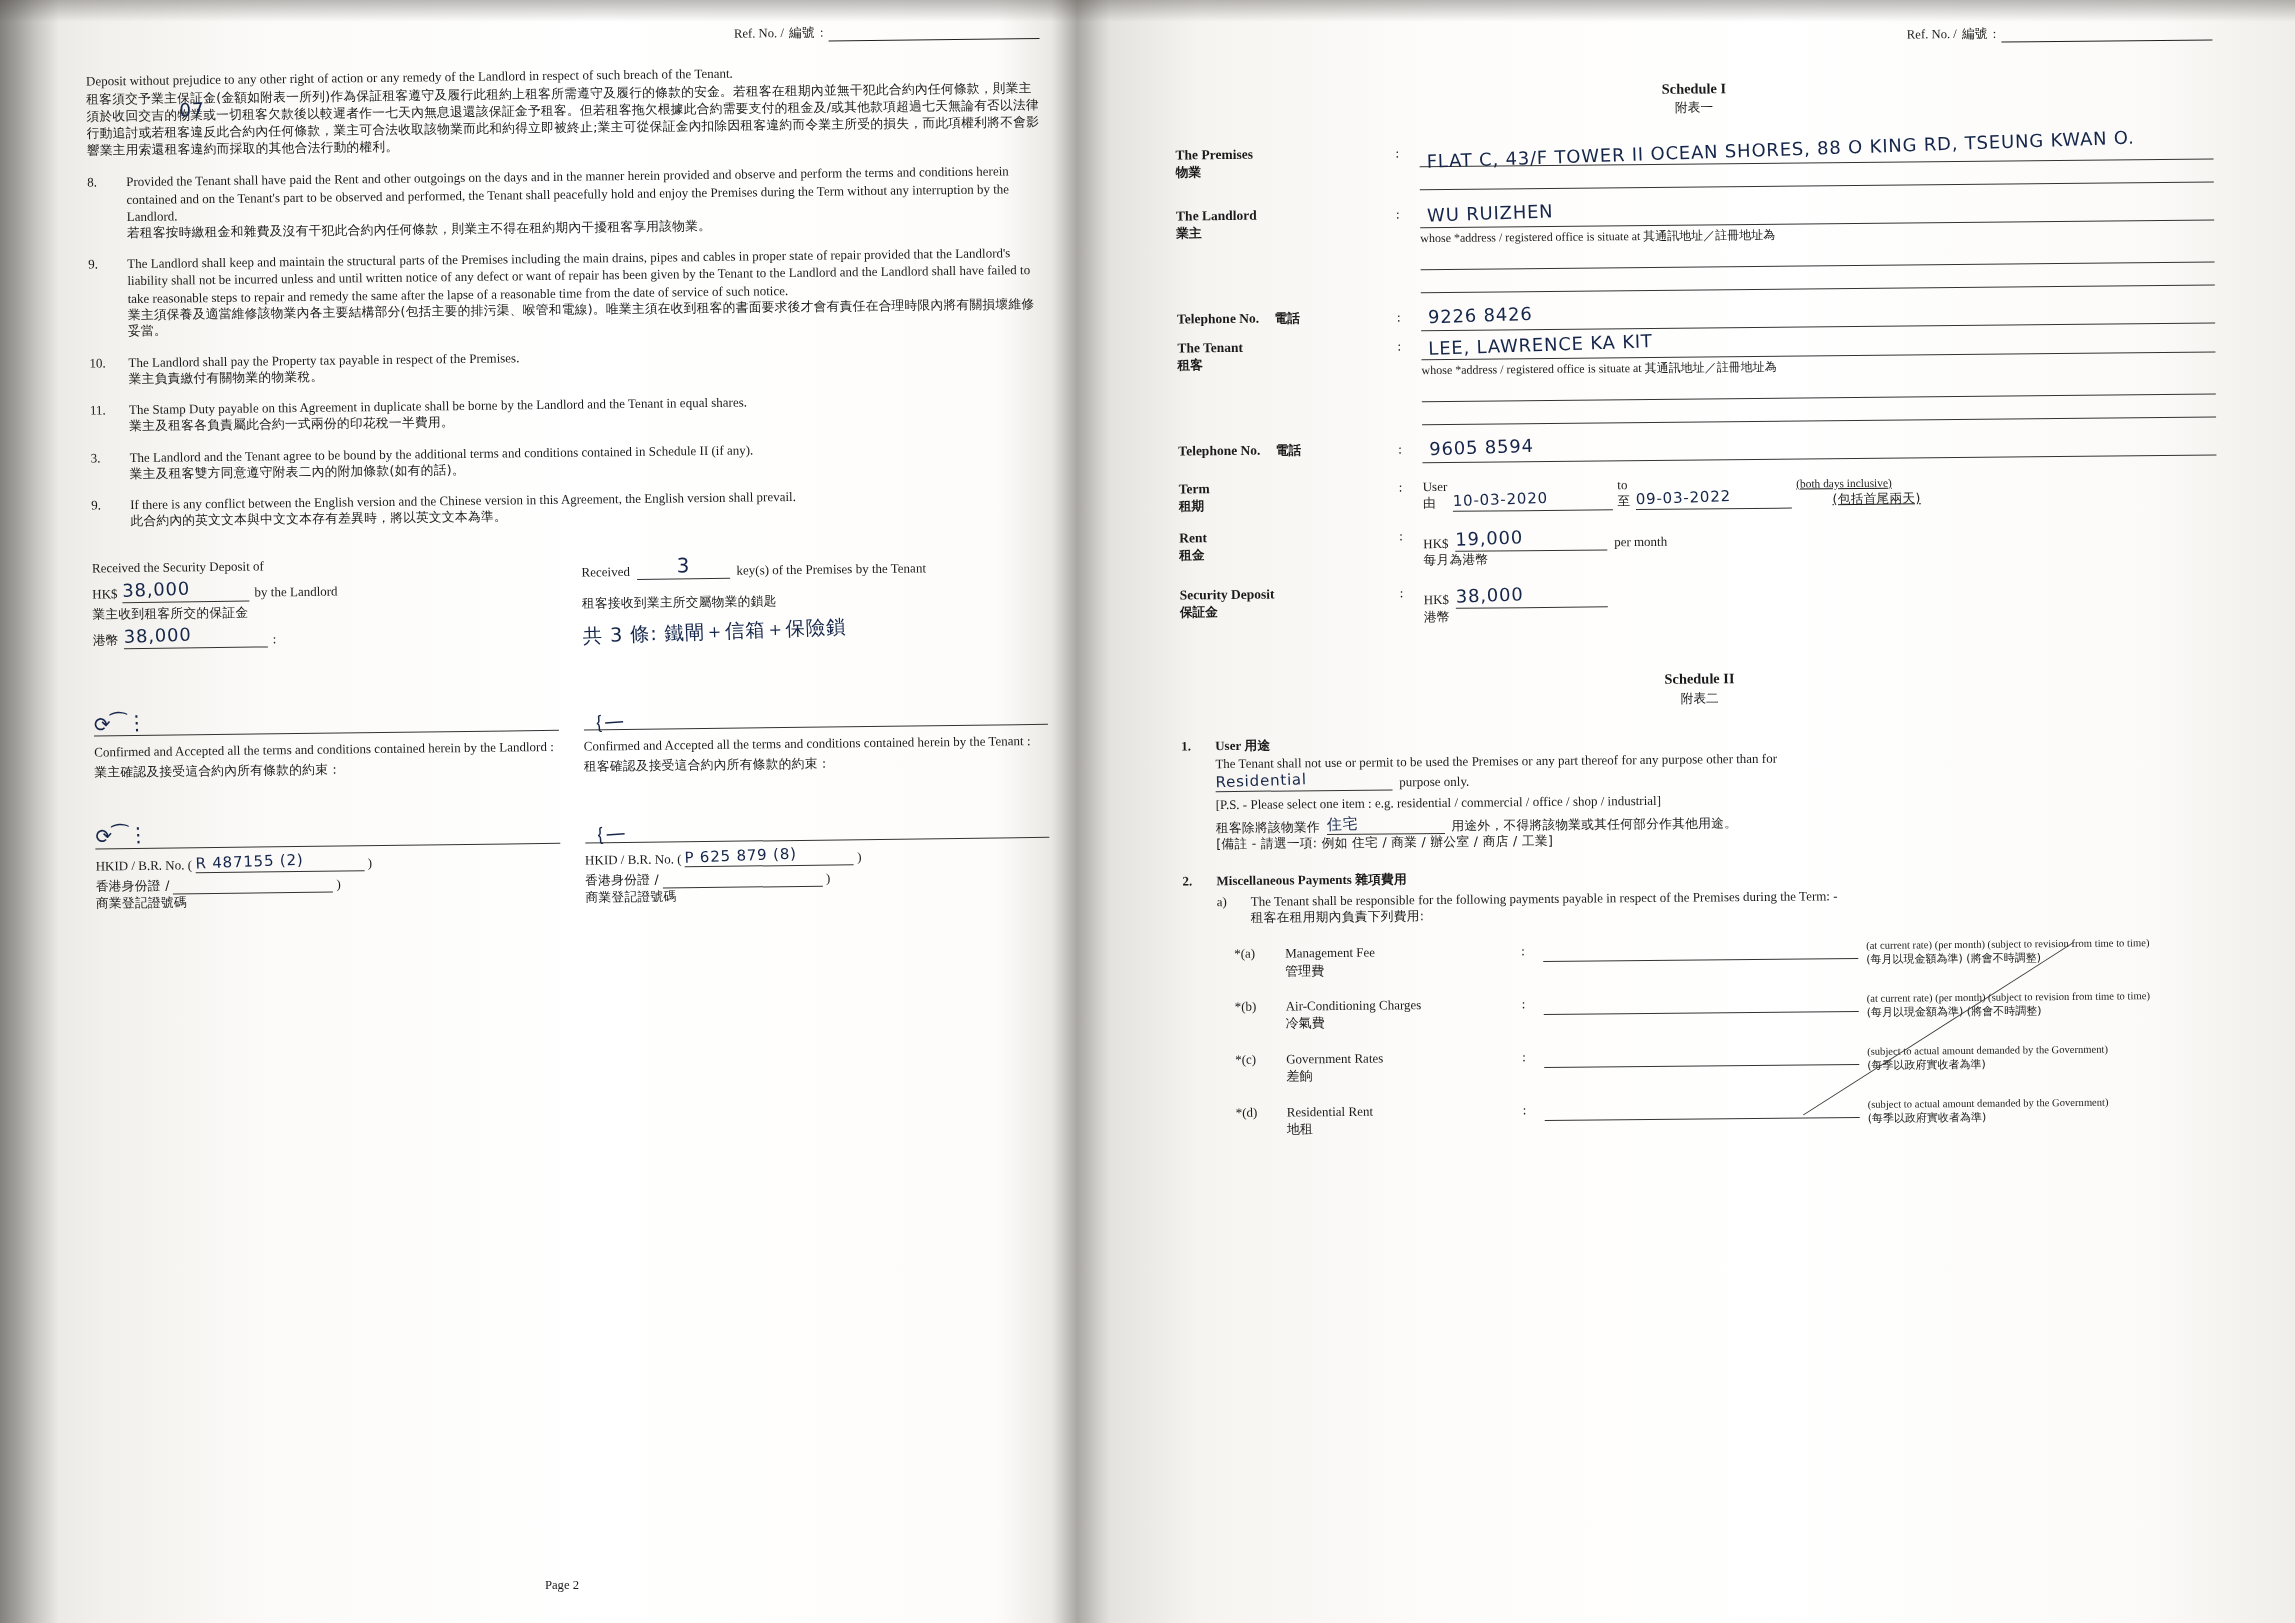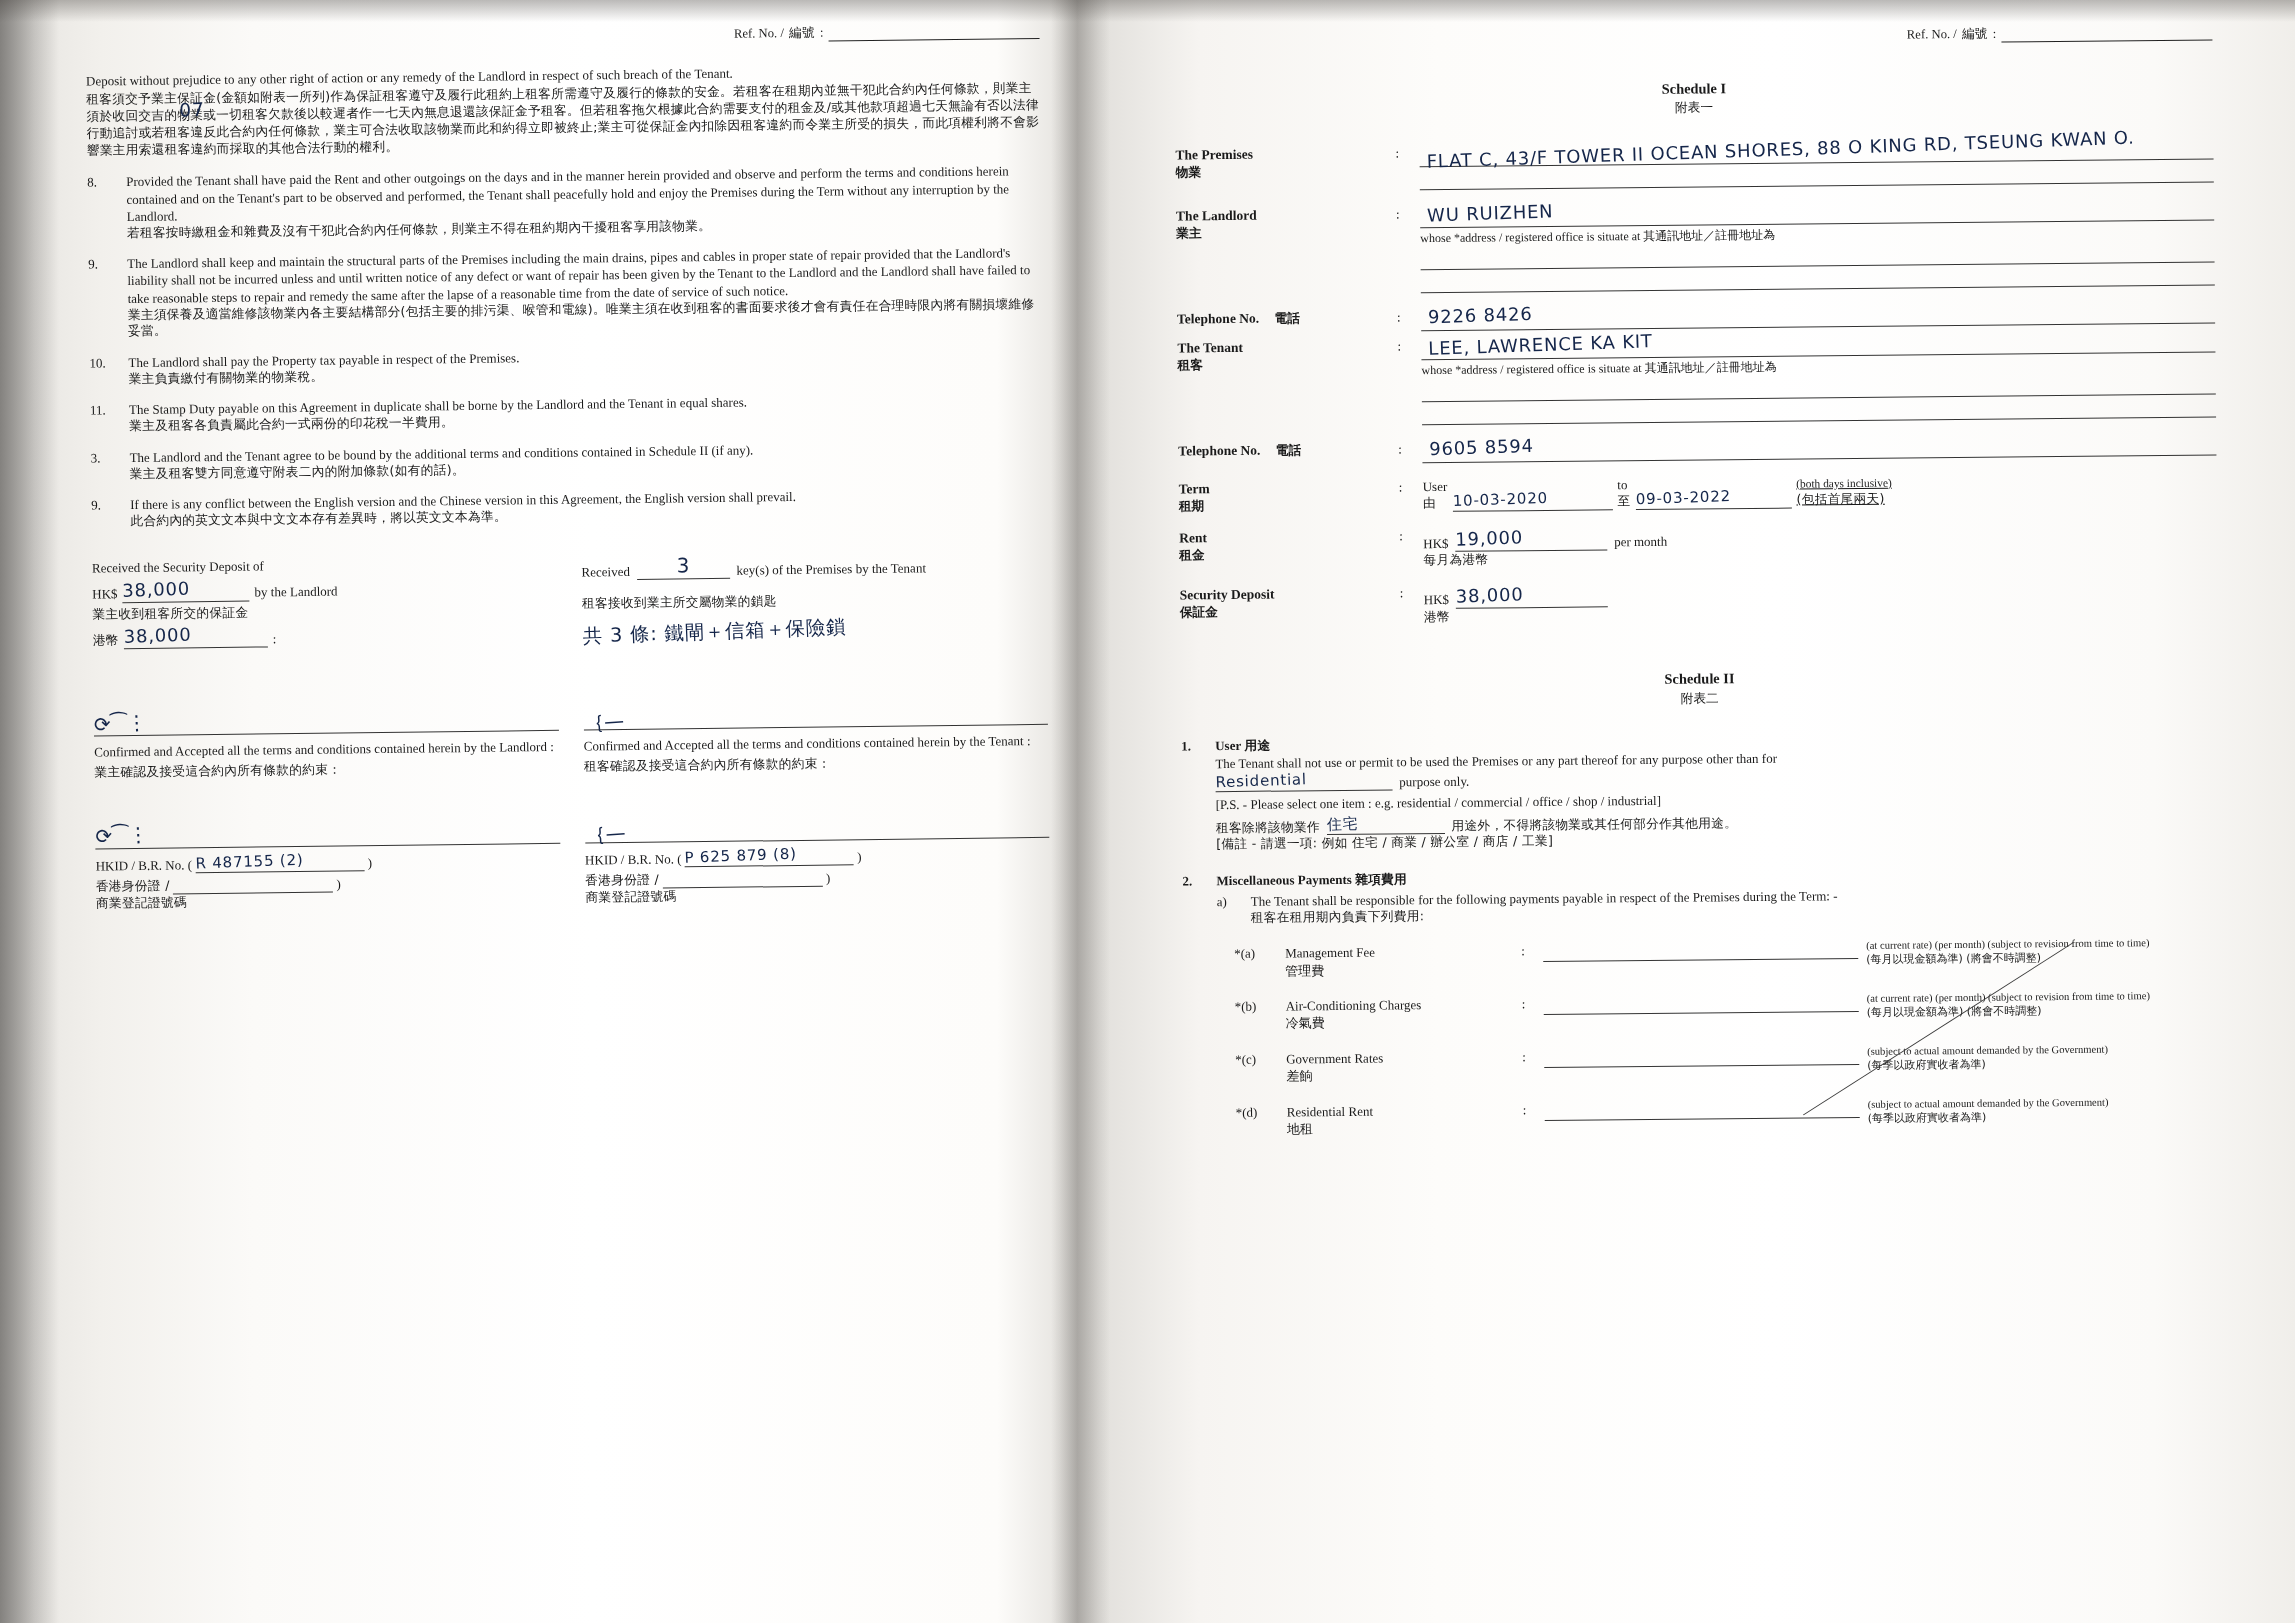--- a/index.html
+++ b/index.html
@@ -241,20 +241,21 @@
         <div style="display:flex;align-items:flex-end;gap:3.4px;margin-top:3.4px;">
           <span class="zh">香港身份證 /</span>
           <span class="ul" style="min-width:160px;"></span>
           <span class="en">)</span>
         </div>
         <div class="zh">商業登記證號碼</div>
       </div>
     </div>
 
   </div>
+  <div class="pgnum">Page 2</div>
 </div>
 
 <div class="page pageR">
   <div class="inner" style="padding:34px 34px 0 51px;">
 
     <div class="refline" style="justify-content:flex-end;margin-bottom:34px;">
       <span class="lbl">Ref. No. /</span>
       <span class="lbl zh">編號</span>
       <span class="lbl">:</span>
       <span class="rule"></span>
@@ -358,21 +359,21 @@
           </span>
           <span style="display:inline-block;">
             <span>to</span>
             <span class="zh" style="display:block;">至</span>
           </span>
           <span class="ul" style="min-width:156px;">
             <span class="hw sm">09-03-2022</span>
           </span>
           <span style="display:inline-block;text-decoration:underline;">
             <span style="display:block;font-size:11.4px;">(both days inclusive)</span>
-            <span class="zh" style="display:block;">(包括首尾兩天)</span>
+            <span class="zh" style="display:block;margin-left:36px;">(包括首尾兩天)</span>
           </span>
         </div>
       </div>
     </div>
 
     <div class="field">
       <div class="name">
         <span>Rent</span>
         <span class="cn">租金</span>
       </div>

